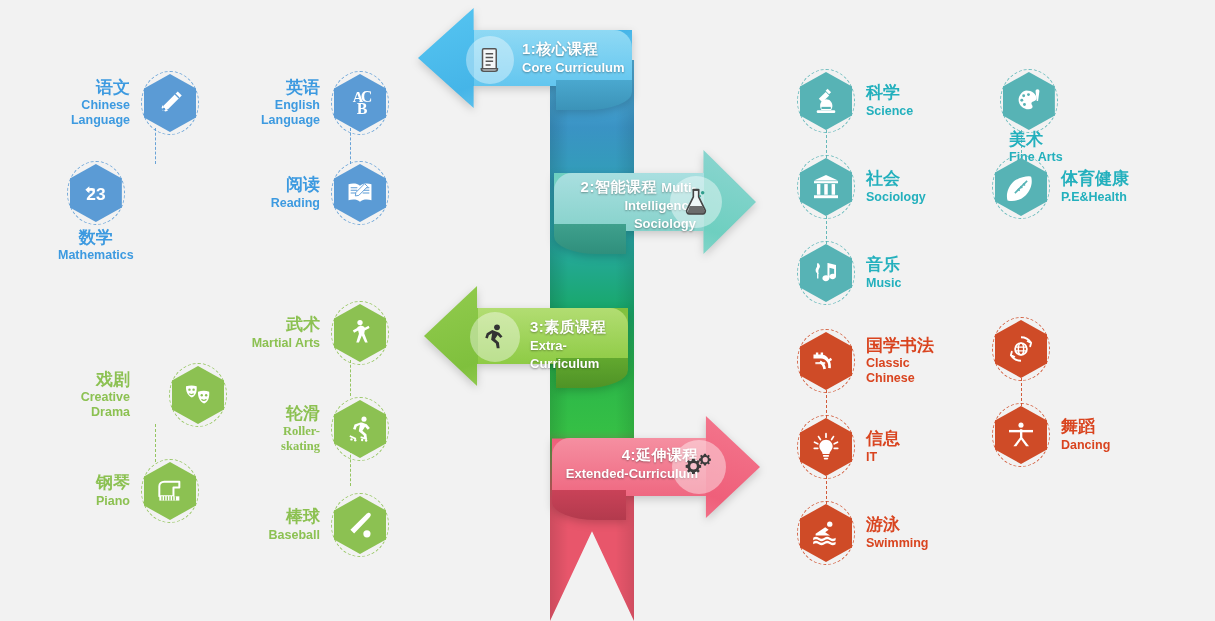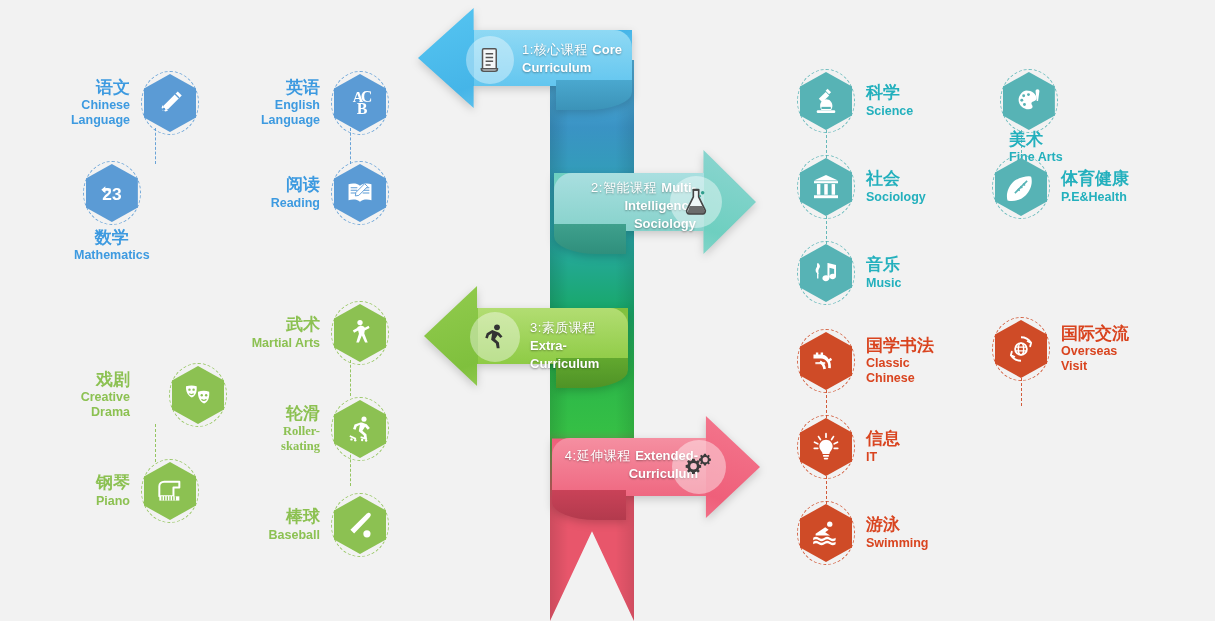--- a/index.html
+++ b/index.html
@@ -35,21 +35,21 @@
   }
 
   
   .banner{position:absolute;}
   .banner .body{
     position:relative;
     display:flex;align-items:center;
     filter:drop-shadow(0 3px 4px rgba(0,0,0,.18));
   }
   .banner-txt{position:absolute;z-index:4;color:#fff;text-shadow:0 1px 2px rgba(0,0,0,.35);line-height:1.12;}
-  .banner-txt .cn{font-size:13px;font-weight:normal;letter-spacing:.5px;margin-top:13px;}
+  .banner-txt .cn{font-size:15px;font-weight:bold;letter-spacing:.5px;margin-top:13px;}
   .banner-txt .en{font-size:13px;font-weight:bold;}
 
   
   .arrow-left{
     position:absolute;
     clip-path:polygon(0 50%,26% 0,26% 22%,100% 22%,100% 78%,26% 78%,26% 100%);
   }
   
   .arrow-right{
     position:absolute;
@@ -228,21 +228,21 @@
       <div class="fill"></div>
       <svg viewBox="0 0 24 24" aria-hidden="true">
         <path d="M17.8 3.3l3 3-10.3 10.3-4.2 1.2 1.2-4.2L17.8 3.3z" fill="#fff"></path>
         <path d="M6.3 13.6l4.2 4.2-2.2.6-2.6-2.6.6-2.2z" fill="#fff"></path>
         <circle cx="7.3" cy="16.7" r="1.1" fill="#5b9bd5"></circle>
         <path d="M15.8 5.3l3 3" stroke="#5b9bd5" stroke-width="1" fill="none"></path>
       </svg>
     </div>
   </div>
 
-  <div class="node" style="left:74px;top:164px;flex-direction:column;">
+  <div class="node" style="left:58px;top:164px;flex-direction:column;">
     <div class="hex c-blue">
       <div class="ring"></div>
       <div class="fill"></div>
       <svg viewBox="0 0 24 24" aria-hidden="true">
         <text x="12" y="17" font-family="Liberation Sans, sans-serif" font-size="13" font-weight="bold" fill="#fff" text-anchor="middle">23</text>
         <path d="M4 9.5l3-2.6v1.7h4v1.8H7v1.7L4 9.5z" fill="#fff"></path>
       </svg>
     </div>
     <div class="label t-blue" style="text-align:center;margin-top:6px;">
       <span class="cn">数学</span>
@@ -537,21 +537,31 @@
       <svg viewBox="0 0 24 24" aria-hidden="true">
         <circle cx="12" cy="12" r="4.4" fill="none" stroke="#fff" stroke-width="1.4"></circle>
         <ellipse cx="12" cy="12" rx="2" ry="4.4" fill="none" stroke="#fff" stroke-width="1.1"></ellipse>
         <path d="M7.8 10.6h8.4M7.8 13.4h8.4" stroke="#fff" stroke-width="1.1"></path>
         <path d="M12 3.2a8.8 8.8 0 0 1 7.4 4" fill="none" stroke="#fff" stroke-width="1.4"></path>
         <path d="M17 6.2l2.6 1.2-.7 2.6" fill="none" stroke="#fff" stroke-width="1.4" stroke-linecap="round" stroke-linejoin="round"></path>
         <path d="M12 20.8a8.8 8.8 0 0 1-7.4-4" fill="none" stroke="#fff" stroke-width="1.4"></path>
         <path d="M7 17.8l-2.6-1.2.7-2.6" fill="none" stroke="#fff" stroke-width="1.4" stroke-linecap="round" stroke-linejoin="round"></path>
       </svg>
     </div>
+  </div>
+
+  <div class="node" style="left:995px;top:406px;">
+    <div class="hex c-red">
+      <div class="ring"></div>
+      <div class="fill"></div>
+      <svg viewBox="0 0 24 24" aria-hidden="true">
+        <circle cx="12" cy="4.6" r="1.9" fill="#fff"></circle>
+        <path d="M3 8.2h18v1.8H3z" fill="#fff"></path>
+        <path d="M11.2 7.6h1.8v6.2l5 6.6h-2.2l-3.7-5-3.6 5H6.3l5-6.6z" fill="#fff"></path>
+      </svg>
+    </div>
     <div class="label right t-red">
-      <span class="cn">国际交流</span>
-      <span class="en">Overseas</span>
-      <span class="en">Visit</span>
-    </div>
-  </div>
-
+      <span class="cn">舞蹈</span>
+      <span class="en">Dancing</span>
+    </div>
+  </div>
 
 </div>
 
 </body></html>

